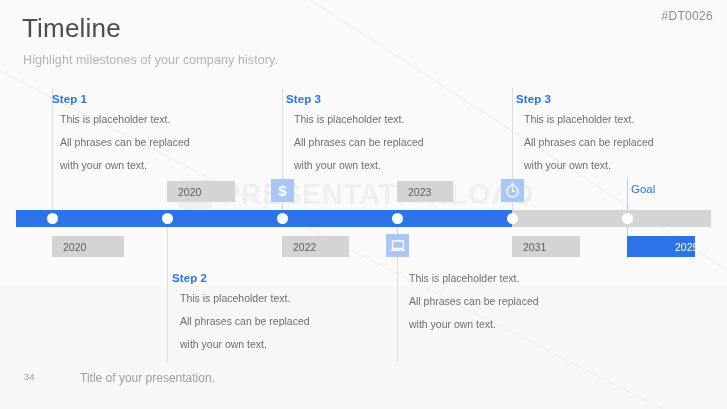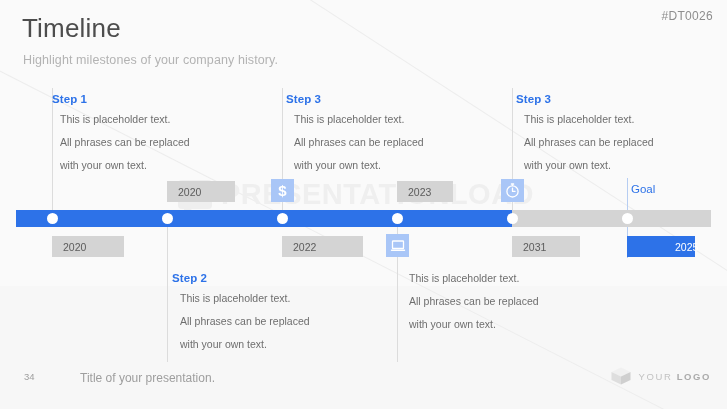--- a/index.html
+++ b/index.html
@@ -138,21 +138,21 @@
   <div class="step" style="left:401px;top:272px;">
     <div class="step-line">This is placeholder text.</div>
     <div class="step-line">All phrases can be replaced</div>
     <div class="step-line last">with your own text.</div>
   </div>
 
   <div class="year" style="left:167px;top:181px;width:68px;">2020</div>
   <div class="year" style="left:397px;top:181px;width:56px;">2023</div>
 
   <div class="year" style="left:52px;top:236px;width:72px;">2020</div>
-  <div class="year" style="left:282px;top:236px;width:81px;">2022</div>
+  <div class="year" style="left:282px;top:236px;width:67px;">2022</div>
   <div class="year" style="left:512px;top:236px;width:68px;">2031</div>
   <div class="year goal-year" style="left:627px;top:236px;width:68px;padding-left:48px;">2025</div>
 
   <div class="goal-label" style="left:631px;top:183px;">Goal</div>
 
   <div class="icon-chip" style="left:271px;top:179px;">
     <span class="icon-dollar">$</span>
   </div>
 
   <div class="icon-chip" style="left:386px;top:234px;">
@@ -178,22 +178,14 @@
   <div class="dot" style="left:47px;"></div>
   <div class="dot" style="left:162px;"></div>
   <div class="dot" style="left:277px;"></div>
   <div class="dot" style="left:392px;"></div>
   <div class="dot" style="left:507px;"></div>
   <div class="dot" style="left:622px;"></div>
 
   <div class="foot-page">34</div>
   <div class="foot-title">Title of your presentation.</div>
 
-  <div class="logo">
-    <svg width="22" height="20" viewBox="0 0 22 20" aria-hidden="true">
-      <polygon points="11,1.5 20.5,6 11,10.5 1.5,6" fill="#f0f0f0"></polygon>
-      <polygon points="1.5,6 11,10.5 11,18.5 1.5,14" fill="#dedede"></polygon>
-      <polygon points="20.5,6 11,10.5 11,18.5 20.5,14" fill="#cfcfcf"></polygon>
-    </svg>
-    <div class="logo-text"><span>YOUR</span> <b>LOGO</b></div>
-  </div>
 
 </div>
 
 </body></html>

